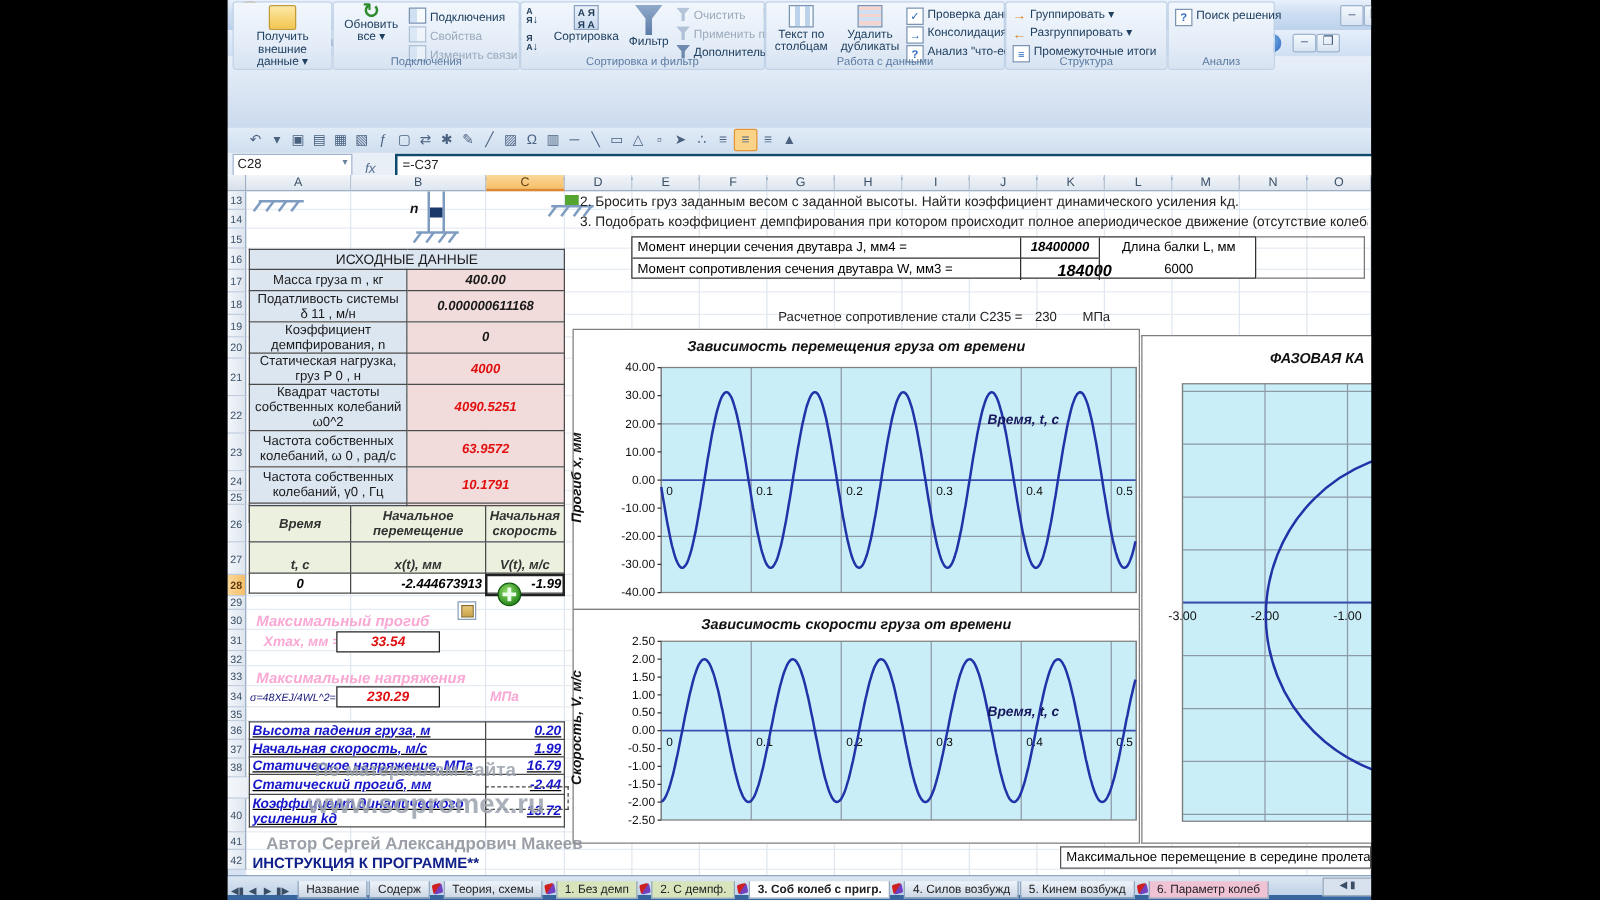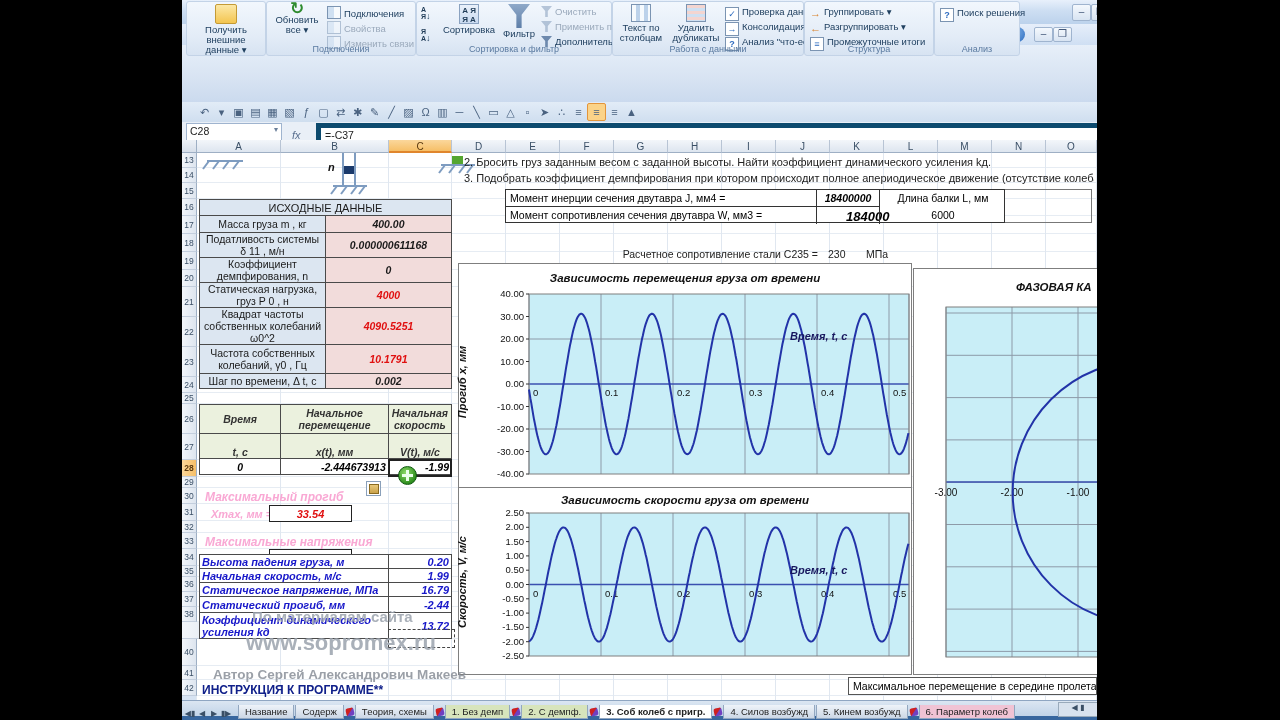--- a/index.html
+++ b/index.html
@@ -52,21 +52,21 @@
   .arrowic{color:#d9822b;font-weight:bold;font-size:11px;}
   
   #toolbar{left:182px;top:102px;width:915px;height:20px;
     background:linear-gradient(#e2ecf7,#cfdeef);border-bottom:1px solid #b3c6dc;}
   .tico{display:inline-block;width:17px;text-align:center;font-size:11px;color:#4a6280;line-height:18px;}
   .tico.hl{background:#fbd388;border:1px solid #e3953b;border-radius:2px;line-height:16px;}
   #fbar{left:182px;top:122px;width:915px;height:18px;background:#e9eff7;border-bottom:1px solid #b3c6dc;}
   .namebox{left:186px;top:123px;width:88px;height:15px;background:#fff;border:1px solid #9fb4cf;
     font-size:10.5px;color:#222;padding:1px 3px;}
   .fxsym{font-style:italic;font-size:11px;color:#5a7090;}
-  .formulabox{left:316px;top:123px;width:779px;height:15px;background:#fff;border:5px solid #0c4a6e;
+  .formulabox{left:316px;top:123px;width:779px;height:15px;background:#fff;border:2px solid #0c4a6e;
     font-size:10.5px;color:#222;padding:1px 4px;font-family:"Liberation Sans",sans-serif;}
   
   .colhead{position:absolute;top:140px;height:13px;background:linear-gradient(#f3f6fa,#dde5ef);
     border-right:1px solid #b8c4d4;border-bottom:1px solid #9eafc4;font-size:10px;color:#3a4f66;
     text-align:center;line-height:13px;box-sizing:border-box;}
   .colhead.sel{background:linear-gradient(#fbd79b,#f6bf67);border-bottom:2px solid #e0862d;color:#5b3a10;}
   .rowhead{position:absolute;left:182px;width:15px;background:linear-gradient(90deg,#f3f6fa,#dde5ef);
     border-right:1px solid #9eafc4;border-bottom:1px solid #c3cedd;font-size:8.5px;color:#3a4f66;
     text-align:center;box-sizing:border-box;}
   .rowhead.sel{background:linear-gradient(90deg,#fbd79b,#f6bf67);color:#5b3a10;font-weight:bold;}
@@ -366,20 +366,24 @@
           </tr>
           <tr>
             <td class="lblcell" style="width:188px;height:16px;">Статическая нагрузка, груз P 0 , н</td>
             <td class="valcell red" style="width:63px;">4000</td>
           </tr>
           <tr>
             <td class="lblcell" style="width:188px;height:29px;">Квадрат частоты собственных колебаний ω0^2</td>
             <td class="valcell red" style="width:63px;">4090.5251</td>
           </tr>
           <tr>
+            <td class="lblcell" style="width:188px;height:29px;">Частота собственных колебаний, ω 0 , рад/с</td>
+            <td class="valcell red" style="width:63px;">63.9572</td>
+          </tr>
+          <tr>
             <td class="lblcell" style="width:188px;height:29px;">Частота собственных колебаний, γ0 , Гц</td>
             <td class="valcell red" style="width:63px;">10.1791</td>
           </tr>
           <tr>
             <td class="lblcell" style="width:188px;height:15px;">Шаг по времени, Δ t,  с</td>
             <td class="valcell " style="width:63px;">0.002</td>
           </tr>
         </tbody>
       </table>
     </div>
@@ -423,21 +427,21 @@
   <div class="abs" style="left:269px;top:505px;width:83px;height:17px;border:1px solid #222;background:#fff;text-align:center;font-size:11px;padding-top:2px;box-sizing:border-box;">
     <span class="redv">33.54</span>
   </div>
   <div class="resrow" style="left:205px;top:535px;font-size:12px;">Максимальные напряжения</div>
   <div class="abs" style="left:200px;top:553px;font-size:8.5px;color:#15157a;font-style:italic;">σ=48XEJ/4WL^2=</div>
   <div class="abs" style="left:269px;top:549px;width:83px;height:17px;border:1px solid #222;background:#fff;text-align:center;font-size:11px;padding-top:2px;box-sizing:border-box;">
     <span class="redv">230.29</span>
   </div>
   <div class="resrow" style="left:392px;top:552px;">МПа</div>
 
-  <div class="abs" id="resTable" style="left:199px;top:554px;width:223px;">
+  <div class="abs" id="resTable" style="left:199px;top:577px;width:223px;text-decoration:underline;">
       <table class="t1" style="width:253px;">
         <tbody>
           <tr>
             <td class="blue bi" style="width:188px;height:14px;background:#fff;font-size:11px;">Высота падения груза, м</td>
             <td class="blue bi" style="width:63px;background:#fff;text-align:right;font-size:11px;">0.20</td>
           </tr>
           <tr>
             <td class="blue bi" style="width:188px;height:14px;background:#fff;font-size:11px;">Начальная скорость, м/с</td>
             <td class="blue bi" style="width:63px;background:#fff;text-align:right;font-size:11px;">1.99</td>
           </tr>

